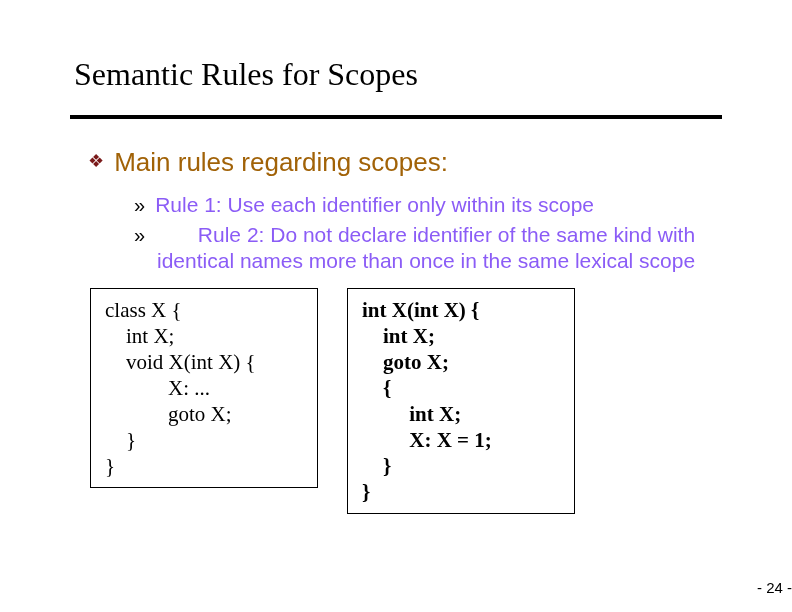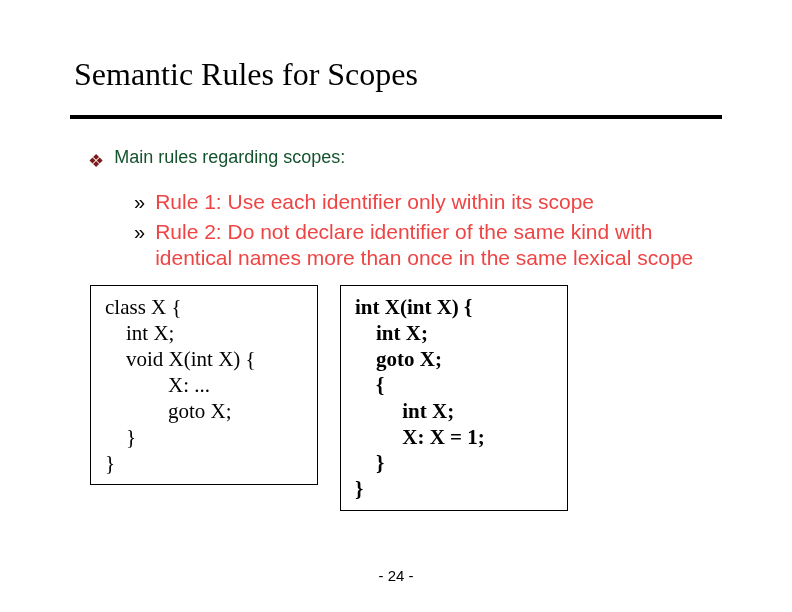--- a/index.html
+++ b/index.html
@@ -33,23 +33,23 @@
     margin-bottom: 14px;
   }
   .diamond-icon {
     color: #7a1a1a;
     font-size: 18px;
     line-height: 28px;
     margin-right: 10px;
     flex-shrink: 0;
   }
   .main-text {
-    font-size: 18px;
+    font-size: 26px;
     font-family: Arial, Helvetica, sans-serif;
-    color: #14532d;
+    color: #a16207;
   }
   .sub-list {
     margin-left: 64px;
     margin-top: 2px;
   }
   .sub-bullet {
     display: flex;
     align-items: flex-start;
     margin-bottom: 4px;
   }
@@ -57,30 +57,31 @@
     font-size: 20px;
     font-family: Arial, Helvetica, sans-serif;
     color: #000;
     margin-right: 10px;
     line-height: 26px;
     flex-shrink: 0;
   }
   .sub-text {
     font-size: 21px;
     font-family: Arial, Helvetica, sans-serif;
-    color: #ef4444;
+    color: #8b5cf6;
     line-height: 26px;
     max-width: 540px;
+    text-align: right;
   }
   .code-row {
     display: flex;
     align-items: flex-start;
     margin-top: 14px;
     margin-left: 20px;
-    gap: 22px;
+    gap: 29px;
   }
   .code-box {
     border: 1.5px solid #000;
     padding: 8px 14px 8px 14px;
     font-family: "Times New Roman", Times, serif;
     font-size: 21px;
     line-height: 26px;
     white-space: pre;
   }
   .code-box-1 { width: 228px; }
@@ -88,23 +89,23 @@
   .annotation {
     font-size: 21px;
     font-family: "Times New Roman", Times, serif;
     color: #8b0000;
     line-height: 26px;
     width: 150px;
     padding-top: 18px;
   }
   .footer {
     position: absolute;
-    bottom: 28px;
+    bottom: 16px;
     width: 100%;
-    text-align: center;
+    text-align: right;
     font-size: 15px;
     font-family: Arial, Helvetica, sans-serif;
     left: 0;
   }
 </style>
 </head>
 <body>
 
 <div class="slide">
 

